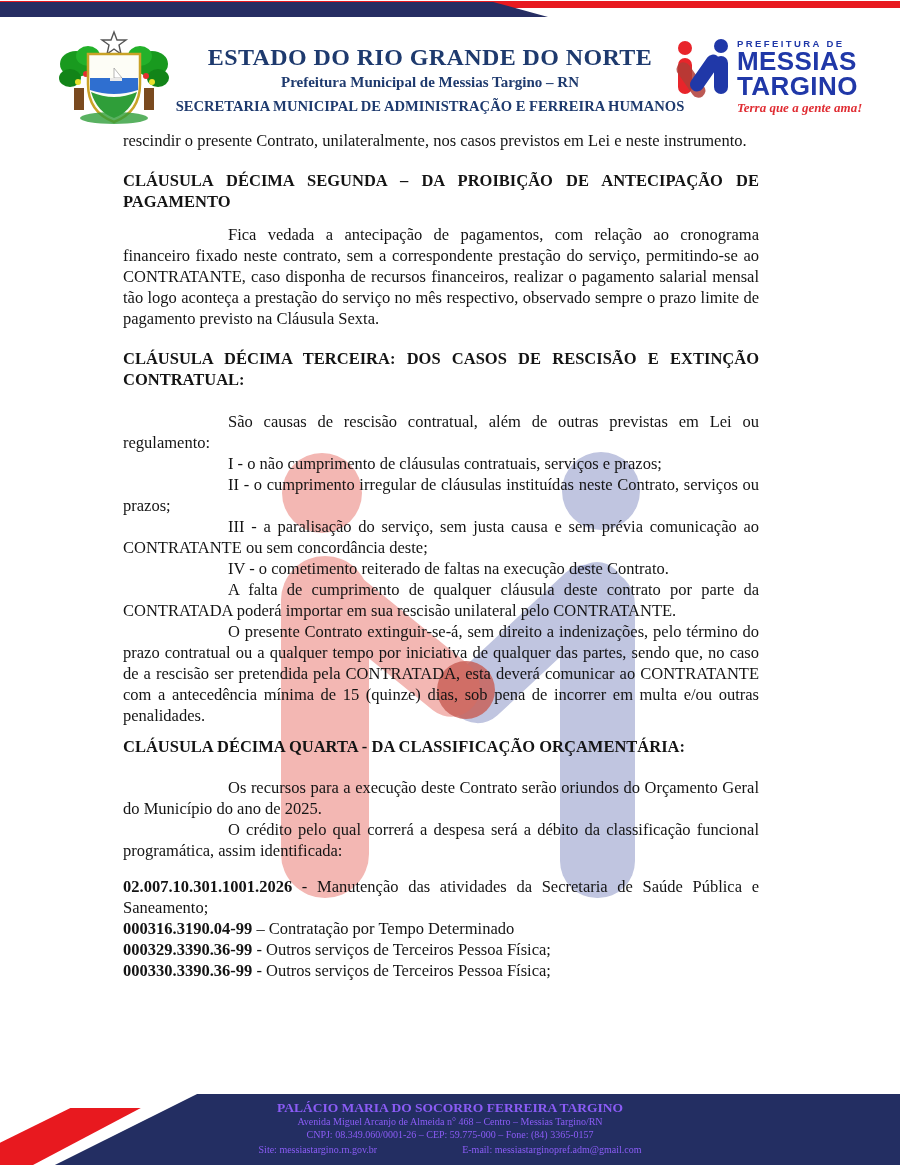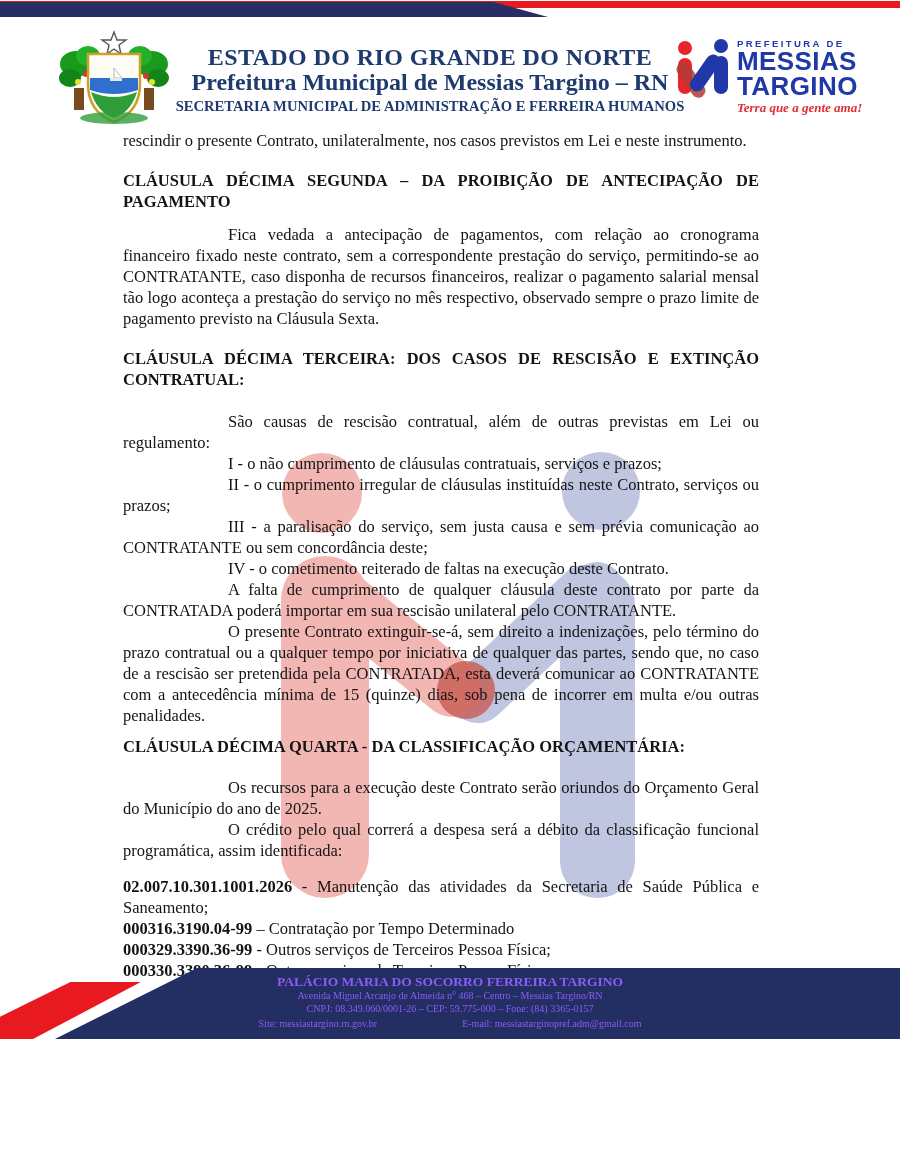--- a/index.html
+++ b/index.html
@@ -1,28 +1,28 @@
 <!DOCTYPE html>
 <html style="--navy: #262e63; --red: #e8191f; --header-navy: #1e3a6e; --logo-blue: #2038a8; --tagline-red: #e02d33; --footer-navy: #232e62; --wm-red: #f3b7b3; --wm-blue: #c0c5e0; --wm-red-dark: #c75b52;"><head>
 <meta charset="utf-8">
 <style>
   html,body{margin:0;padding:0;background:#ffffff;}
-  .page{position:relative;width:900px;height:1039px;background:#fff;overflow:hidden;
+  .page{position:relative;width:900px;height:1165px;background:#fff;overflow:hidden;
         font-family:"Liberation Serif",serif;}
 
   
   .top-red{position:absolute;left:0;top:1px;width:900px;height:7px;background:var(--red);}
   .top-navy{position:absolute;left:0;top:2px;width:548px;height:15px;background:var(--navy);
             clip-path:polygon(0 0,90% 0,100% 100%,0 100%);}
 
   
   .emblem{position:absolute;left:58px;top:30px;width:112px;height:96px;}
   .h-center{position:absolute;left:168px;top:44px;width:524px;text-align:center;color:var(--header-navy);}
   .h-state{font-size:24px;font-weight:bold;letter-spacing:.4px;line-height:26px;}
-  .h-pref{font-size:24px;font-weight:bold;line-height:24px;}
+  .h-pref{font-size:15px;font-weight:bold;line-height:24px;}
   .h-secr{font-size:14.6px;font-weight:bold;line-height:17px;margin-top:4px;}
   .logo{position:absolute;left:676px;top:36px;display:flex;align-items:flex-start;gap:5px;}
   .logo-text{display:flex;flex-direction:column;}
   .lg-pre{font-family:"Liberation Sans",sans-serif;font-size:9.5px;font-weight:bold;
           letter-spacing:2.4px;color:var(--logo-blue);margin-top:2px;}
   .lg-name{font-family:"Liberation Sans",sans-serif;font-size:26px;font-weight:900;
            color:var(--logo-blue);line-height:25px;letter-spacing:.4px;}
   .lg-tag{font-size:13px;font-style:italic;font-weight:bold;color:var(--tagline-red);margin-top:1px;}
 
   

